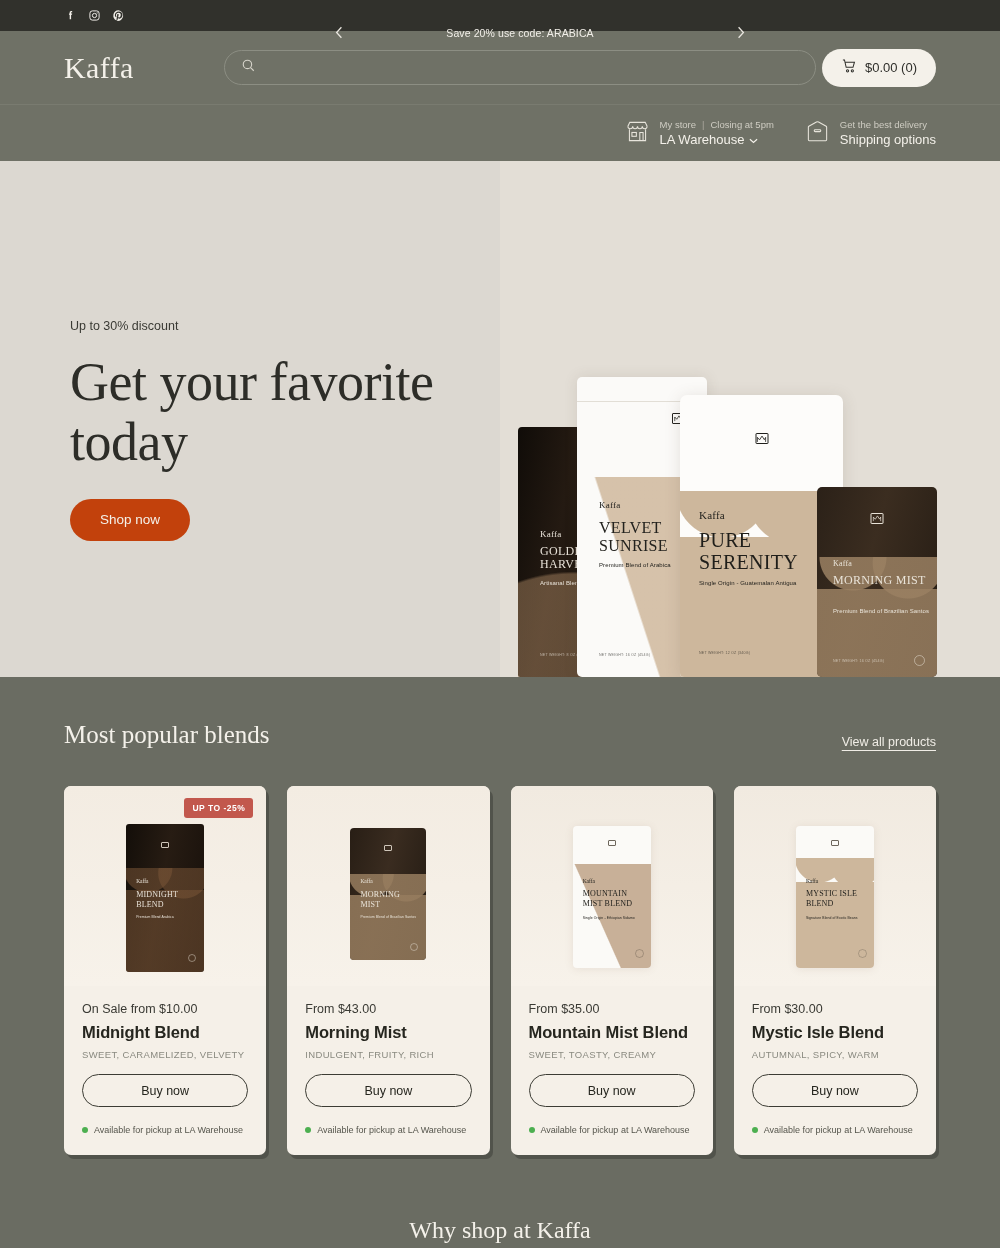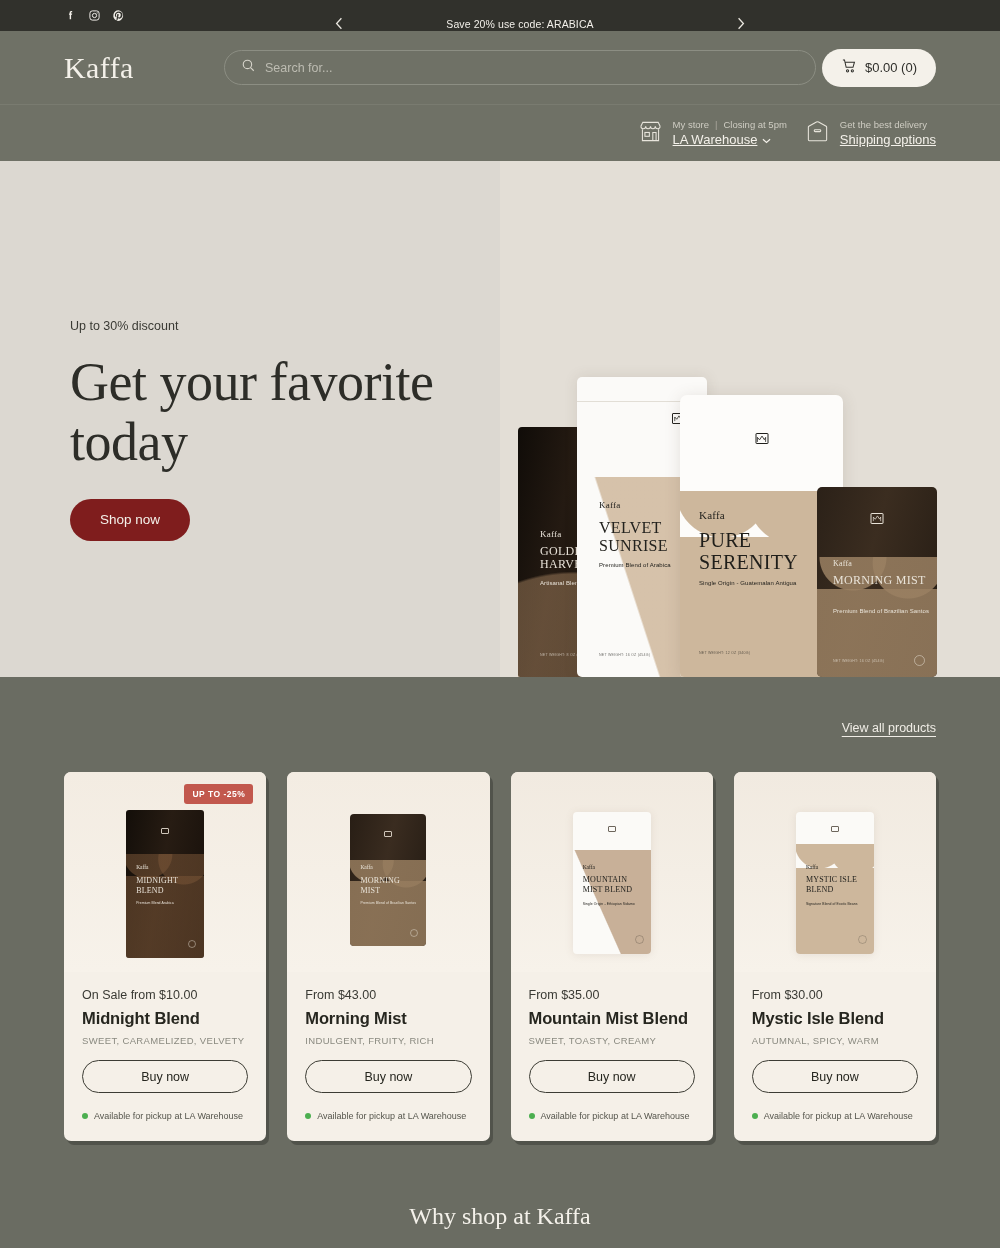--- a/index.html
+++ b/index.html
@@ -13,21 +13,21 @@
   .page { width: 1000px; position: relative; overflow: hidden; }
 
   
   .announce {
     height: 31px; background: #31312c; display: flex;
     align-items: center; color: #f2efe9; position: relative;
   }
   .socials { display: flex; gap: 11px; padding-left: 64px; align-items: center; }
   .socials svg { display: block; }
   .announce-mid {
-    position: absolute; left: 0; right: 0; top: 8px; height: 31px;
+    position: absolute; left: 0; right: 0; top: 17px; height: 31px;
     display: flex; align-items: center; justify-content: center; gap: 0;
     pointer-events: none;
     margin-left: 40px;
   }
   .ann-text { font-size: 10.5px; letter-spacing: .1px; color: #f2efe9; }
   .ann-arrow {
     position: absolute; width: 22px; height: 22px; top: 4px;
     display: flex; align-items: center; justify-content: center;
     color: #e9e6df; pointer-events: auto; cursor: pointer;
   }
@@ -61,45 +61,45 @@
   }
   .header-nav {
     height: 57px; display: flex; align-items: center; padding: 0 64px;
     border-top: 1px solid rgba(255,255,255,.07);
   }
   .nav-links { display: flex; align-items: center; gap: 32px; }
   .nav-link {
     color: #f0ede6; font-size: 13px; cursor: pointer; display: flex;
     align-items: center; gap: 6px; white-space: nowrap;
   }
-  .header-utils { margin-left: auto; display: flex; align-items: center; gap: 18px; }
+  .header-utils { margin-left: auto; display: flex; align-items: center; gap: 31px; }
   .util { display: flex; align-items: center; gap: 10px; cursor: pointer; }
   .util-txt { display: flex; flex-direction: column; gap: 2px; }
   .util-sub { font-size: 9.5px; color: #cfcdc3; display: flex; align-items: center; gap: 6px; }
   .util-sub .divider { color: #a9a79d; }
   .util-main {
-    font-size: 13px; color: #f4f1ea; display: flex; align-items: center; gap: 5px; text-decoration: underline;
+    font-size: 13px; color: #f4f1ea; display: flex; align-items: center; gap: 5px;
   }
 
   
   .hero { display: flex; height: 516px; }
   .hero-left {
     width: 500px; background: #dcd8d1; padding: 158px 0 0 70px;
   }
   .hero-eyebrow { font-size: 12.5px; color: #3a3a34; margin-bottom: 19px; }
   .hero-title {
     font-family: "Liberation Serif", serif; font-size: 54px; line-height: 1.12;
     color: #2d2d28; font-weight: 400; letter-spacing: -.5px; max-width: 420px;
   }
   .hero-sub {
     font-size: 12.5px; line-height: 1.65; color: #3c3c36; margin-top: 22px;
     max-width: 390px;
   }
   .shop-now {
-    margin-top: 26px; background: #7f1d1d; color: #f4f1ea; border: none;
+    margin-top: 26px; background: #c2410c; color: #f4f1ea; border: none;
     height: 42px; border-radius: 21px; padding: 0 30px; font-size: 13.5px;
     font-weight: 500; cursor: pointer; font-family: "Liberation Sans", sans-serif;
   }
   .hero-right {
     width: 500px; background: #e3ded6; position: relative; overflow: hidden;
   }
 
   
   .bagwrap { position: absolute; bottom: 0; left: 0; right: 0; height: 516px; }
   .bag { position: absolute; bottom: 0; }
@@ -221,21 +221,20 @@
   <div class="header">
     <div class="header-main">
       <div class="logo">Kaffa</div>
       <div class="search">
         <span>
           <svg width="15" height="15" viewBox="0 0 20 20" fill="none" stroke="#d6d4ca" stroke-width="1.5">
             <circle cx="8.6" cy="8.6" r="5.6"></circle>
               <path d="M12.8 12.8l4.2 4.2"></path>
           </svg>
         </span>
-        <input type="text" placeholder="Search for..." style="">
       </div>
       <button class="cart">
         <span>
           <svg width="16" height="16" viewBox="0 0 22 22" fill="none" stroke="#2f2f2b" stroke-width="1.4">
             <path d="M2.6 2.6h2.2l2.3 10.2h9.4l2-7.1H6.2"></path>
             <circle cx="9" cy="17.6" r="1.5"></circle>
               <circle cx="15.6" cy="17.6" r="1.5"></circle>
           </svg>
         </span>
         <span>$0.00 (0)</span>
@@ -358,20 +357,21 @@
           <div style="position:absolute;left:16px;bottom:14px;" class="netw">NET WEIGHT: 16 OZ (454G)</div>
           <div style="position:absolute;right:12px;bottom:11px;width:11px;height:11px;border:1px solid rgba(233,227,216,.5);border-radius:50%;"></div>
         </div>
 
       </div>
     </div>
   </div>
 
   <div class="popular">
     <div class="sec-head">
+      <div class="sec-title">Most popular blends</div>
       <div class="view-all">View all products</div>
     </div>
 
     <div class="cards">
 
       <div class="card">
         <div class="badge">UP TO -25%</div>
         <div class="card-img" style="background:linear-gradient(#f3ece2,#f7f2ea);">
           <div class="minibag" style="width:78px;height:148px;background:linear-gradient(100deg,#130e09,#271c13 45%,#160f0a);border-radius:3px;color:#e8e2d8;overflow:hidden;margin-bottom:14px;">
             <div style="position:absolute;left:0;bottom:0;width:100%;height:104px;

